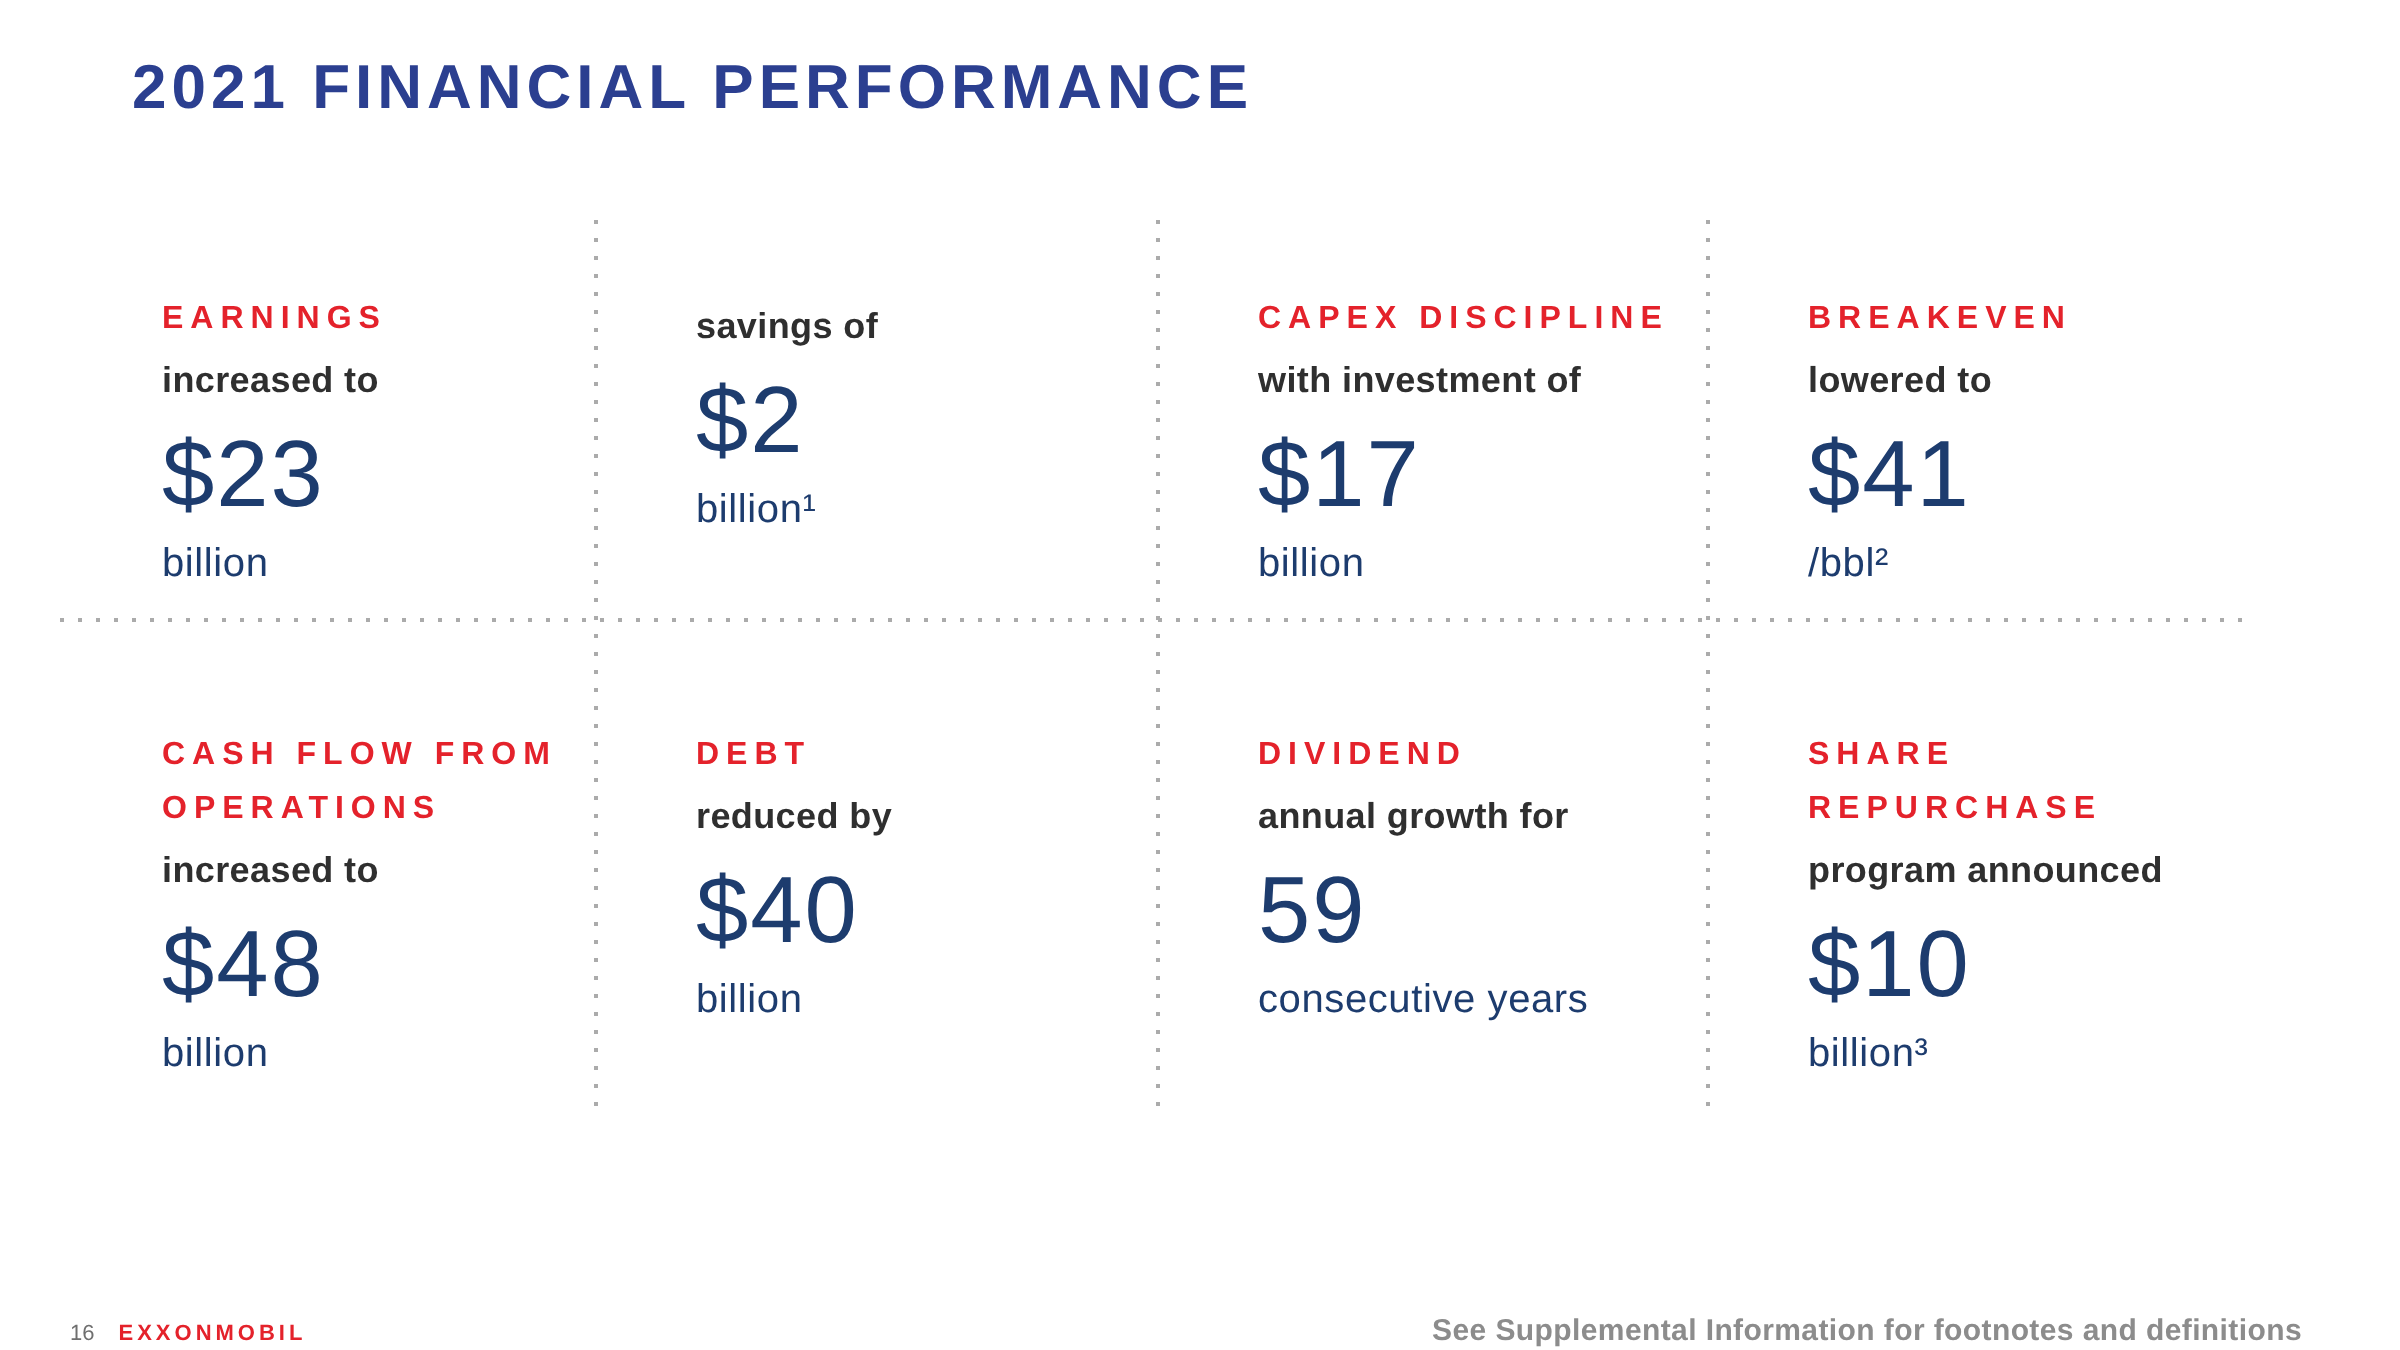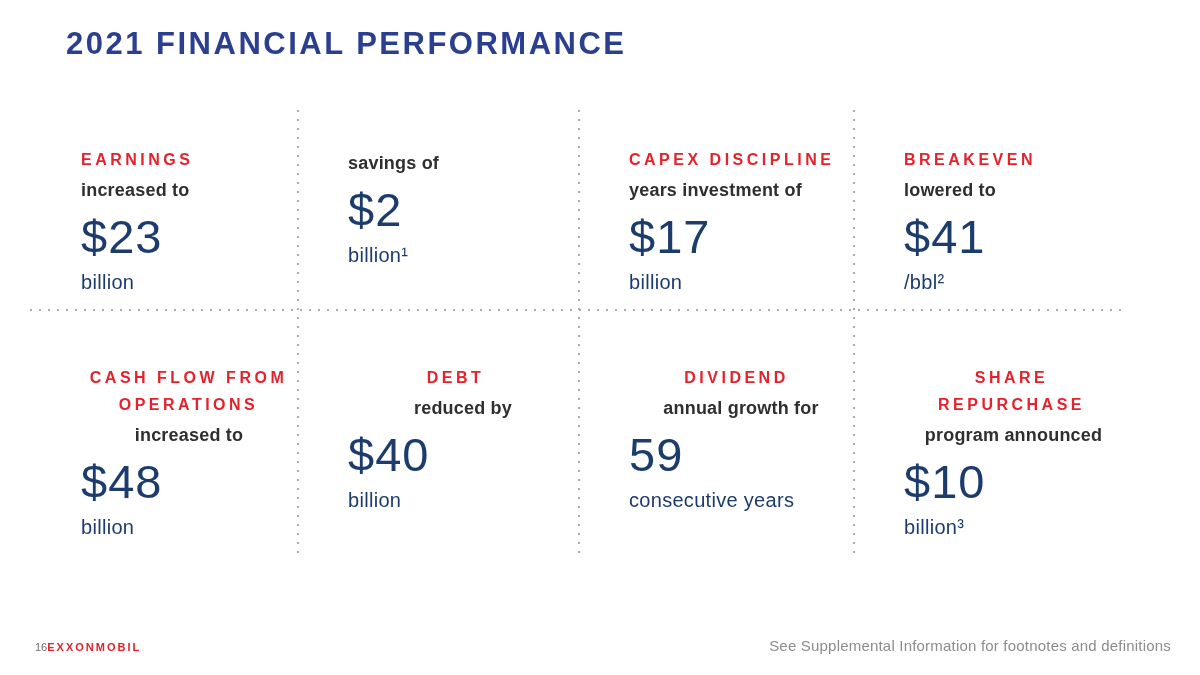--- a/index.html
+++ b/index.html
@@ -25,21 +25,21 @@
   
   .metric-grid {
     position: absolute;
     left: 48px; top: 110px;
     width: 1093px;
     display: grid;
     grid-template-columns: 267px 281px 275px 270px;
     grid-template-rows: 200px 250px;
   }
   .cell { padding: 36px 18px 0 33px; }
-  .cell.row2 { padding-top: 54px; text-align: center; }
+  .cell.row2 { padding-top: 54px; }
 
   .metric-label {
     color: #e4222b;
     font-size: 16px;
     font-weight: 700;
     letter-spacing: 3.5px;
     line-height: 1.7;
     max-width: 215px;
   }
   .metric-desc {
@@ -82,43 +82,43 @@
   .hdiv {
     position: absolute;
     left: 30px; top: 309px;
     width: 1093px; height: 2px;
     background-image: repeating-linear-gradient(to right, #ababab 0 2px, transparent 2px 9px);
   }
 
   
   .footer {
     position: absolute;
-    left: 0; bottom: 21px;
+    left: 0; bottom: 1px;
     width: 1187px;
     display: flex;
     align-items: baseline;
   }
   .page-number {
     margin-left: 35px;
     color: #6f6f6f;
     font-size: 11px;
   }
   .brand {
-    margin-left: 0;
+    margin-left: 12px;
     color: #e4222b;
     font-size: 11px;
     font-weight: 700;
     letter-spacing: 2px;
   }
   .footer-note {
     margin-left: auto;
-    margin-right: 16px;
+    margin-right: 36px;
     color: #8c8c8c;
     font-size: 15px;
-    font-weight: 400;
+    font-weight: 700;
     letter-spacing: 0.2px;
   }
 </style>
 </head>
 <body>
 
 <h1 class="slide-title">2021 FINANCIAL PERFORMANCE</h1>
 
 <div class="metric-grid">
 
@@ -134,21 +134,21 @@
   <div class="cell">
     <div class="metric-desc">savings of</div>
     <div class="value-row">
       <span class="metric-value">$2</span>
       <span class="metric-unit">billion¹</span>
     </div>
   </div>
 
   <div class="cell">
     <div class="metric-label">CAPEX DISCIPLINE</div>
-    <div class="metric-desc">years investment of</div>
+    <div class="metric-desc">with investment of</div>
     <div class="value-row">
       <span class="metric-value">$17</span>
       <span class="metric-unit">billion</span>
     </div>
   </div>
 
   <div class="cell">
     <div class="metric-label">BREAKEVEN</div>
     <div class="metric-desc">lowered to</div>
     <div class="value-row">

